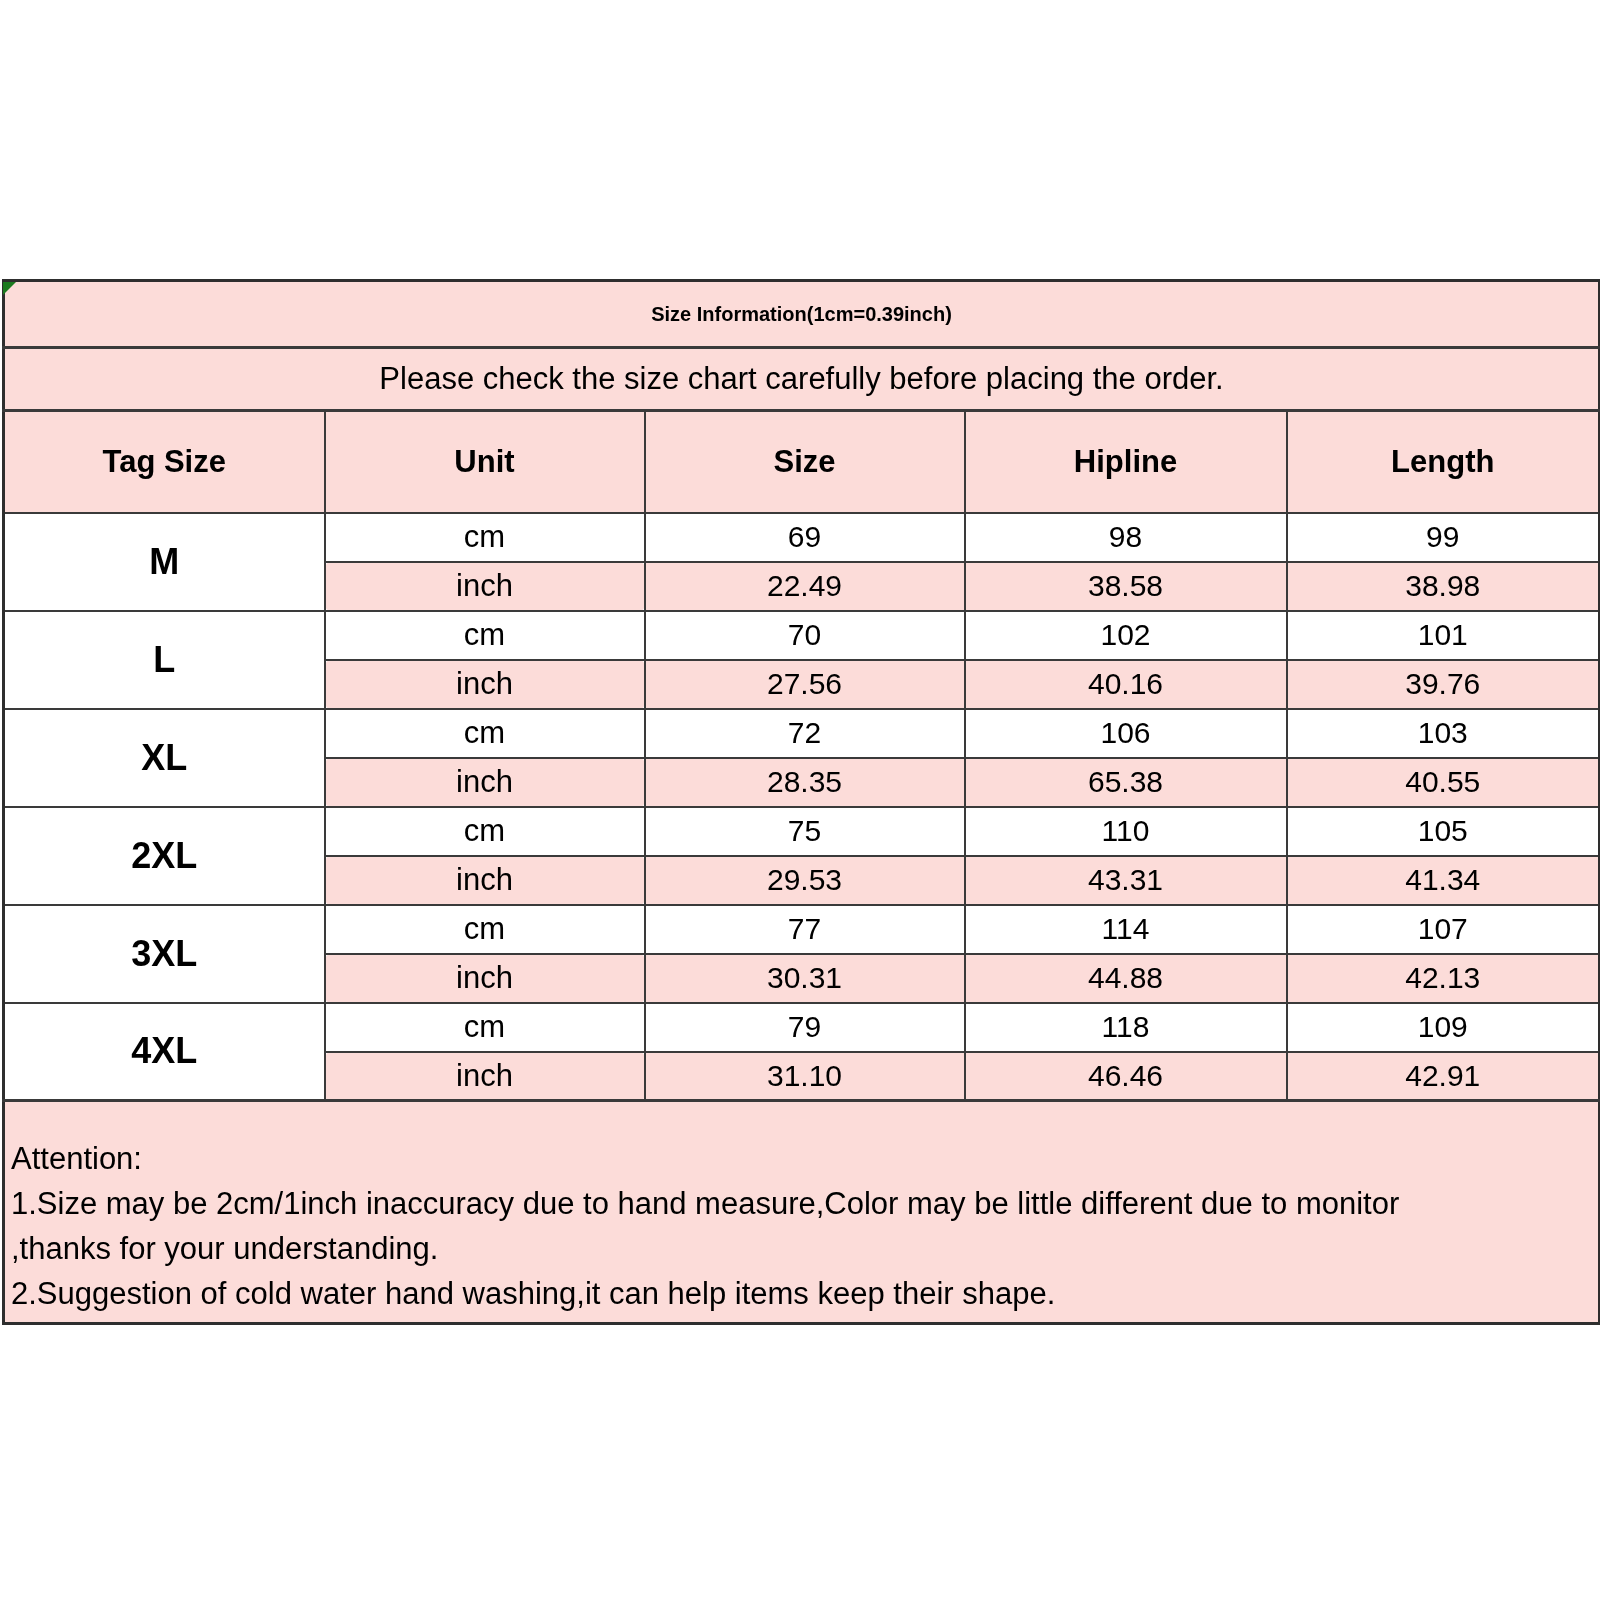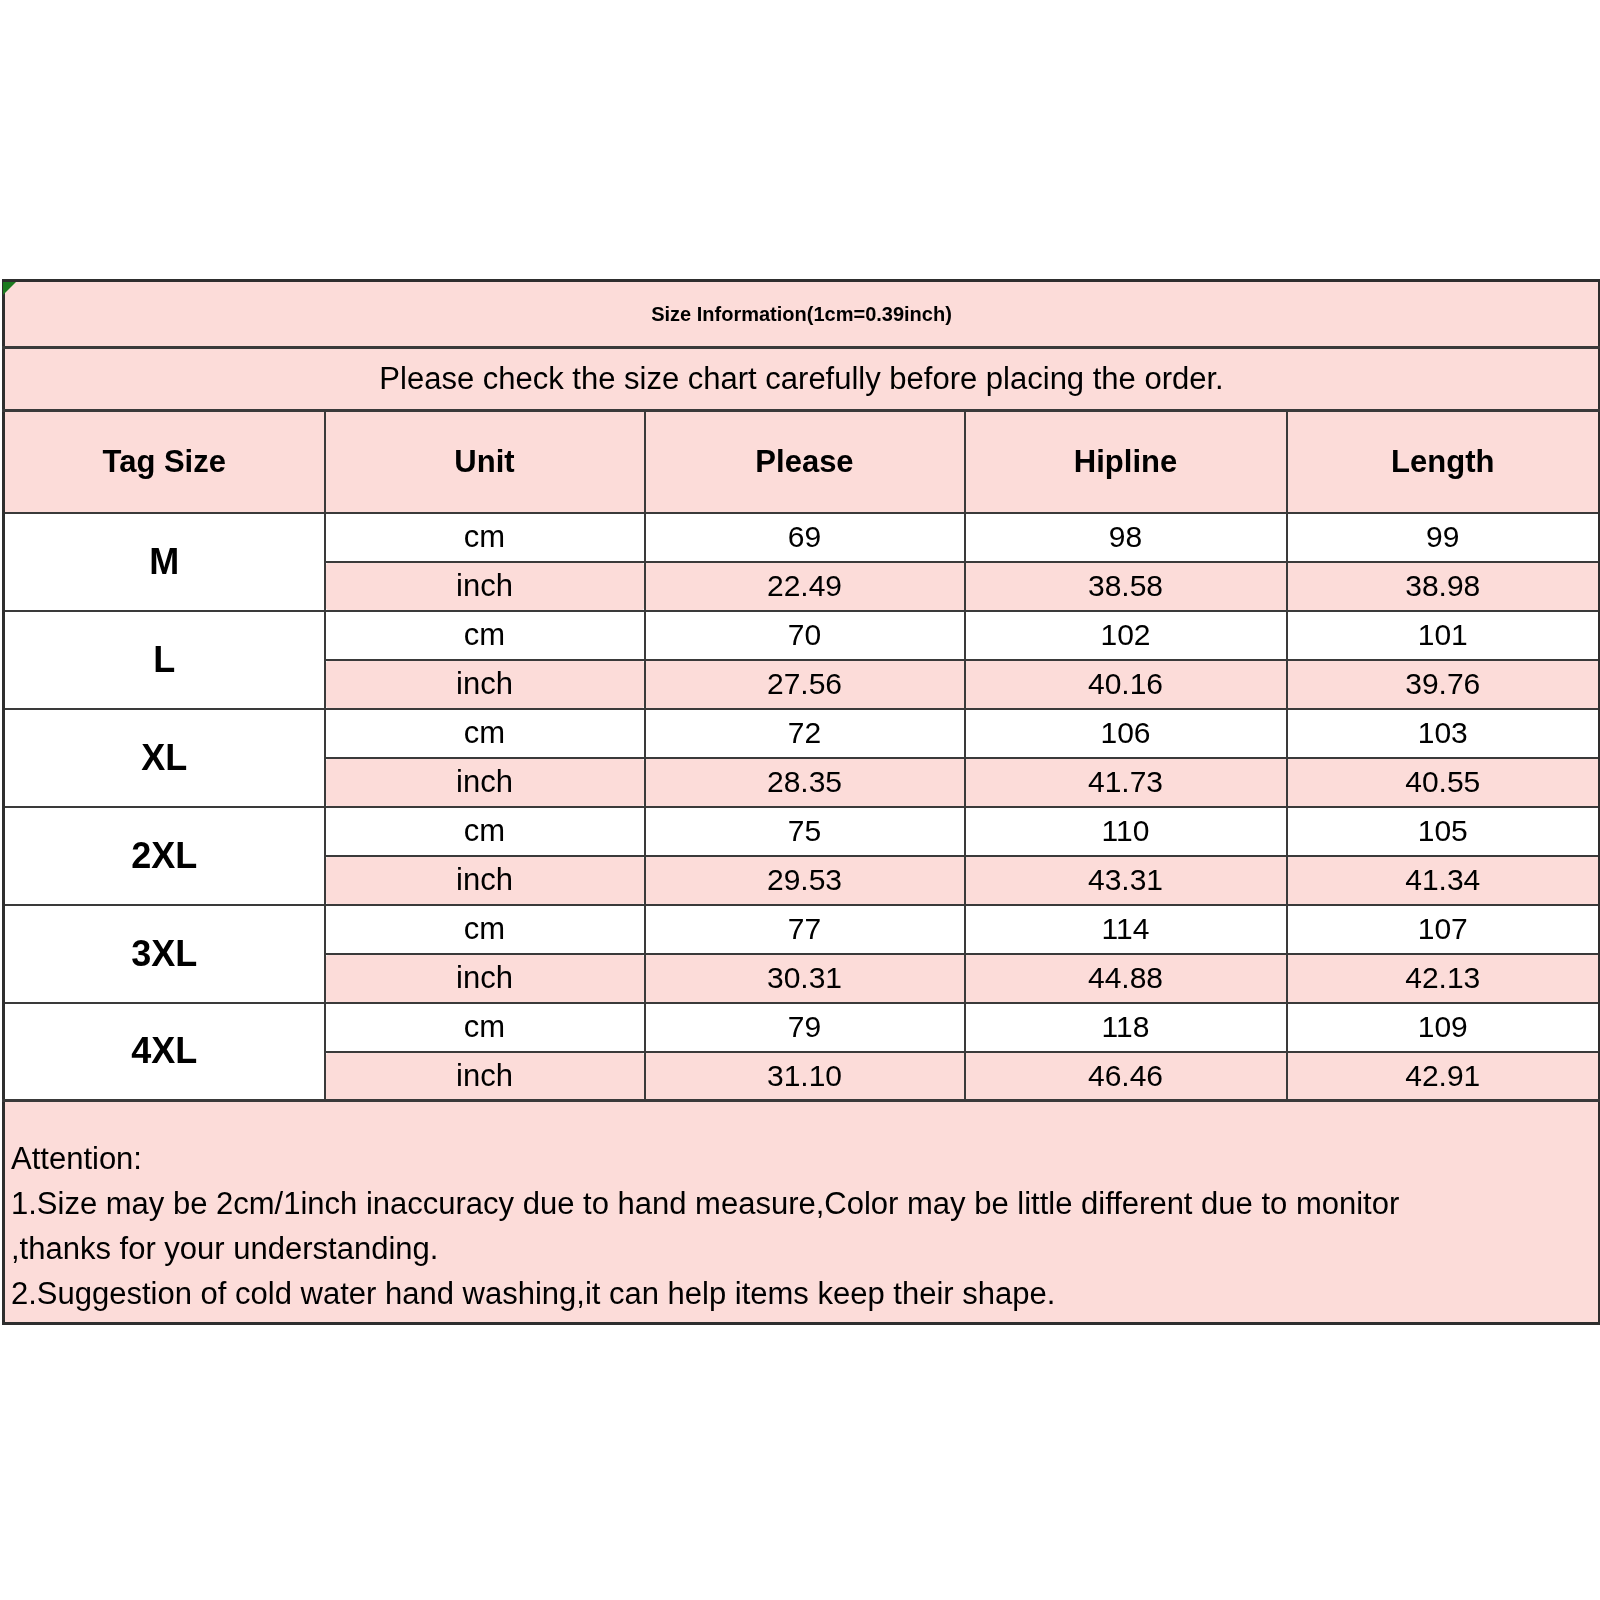--- a/index.html
+++ b/index.html
@@ -94,21 +94,21 @@
     <tbody>
       <tr>
         <td colspan="5" class="title-cell">Size Information(1cm=0.39inch)</td>
       </tr>
       <tr>
         <td colspan="5" class="subtitle-cell">Please check the size chart carefully before placing the order.</td>
       </tr>
       <tr>
         <td class="col-header">Tag Size</td>
         <td class="col-header">Unit</td>
-        <td class="col-header">Please</td>
+        <td class="col-header">Size</td>
         <td class="col-header">Hipline</td>
         <td class="col-header">Length</td>
       </tr>
 
       <tr class="sub-row">
         <td rowspan="2" class="size-tag-cell">M</td>
         <td class="cell-white unit-cell">cm</td>
         <td class="cell-white value-cell">69</td>
         <td class="cell-white value-cell">98</td>
         <td class="cell-white value-cell">99</td>
@@ -137,21 +137,21 @@
       <tr class="sub-row">
         <td rowspan="2" class="size-tag-cell">XL</td>
         <td class="cell-white unit-cell">cm</td>
         <td class="cell-white value-cell">72</td>
         <td class="cell-white value-cell">106</td>
         <td class="cell-white value-cell">103</td>
       </tr>
       <tr class="sub-row">
         <td class="cell-pink unit-cell">inch</td>
         <td class="cell-pink value-cell">28.35</td>
-        <td class="cell-pink value-cell">41.73</td>
+        <td class="cell-pink value-cell">65.38</td>
         <td class="cell-pink value-cell">40.55</td>
       </tr>
 
       <tr class="sub-row">
         <td rowspan="2" class="size-tag-cell">2XL</td>
         <td class="cell-white unit-cell">cm</td>
         <td class="cell-white value-cell">75</td>
         <td class="cell-white value-cell">110</td>
         <td class="cell-white value-cell">105</td>
       </tr>

